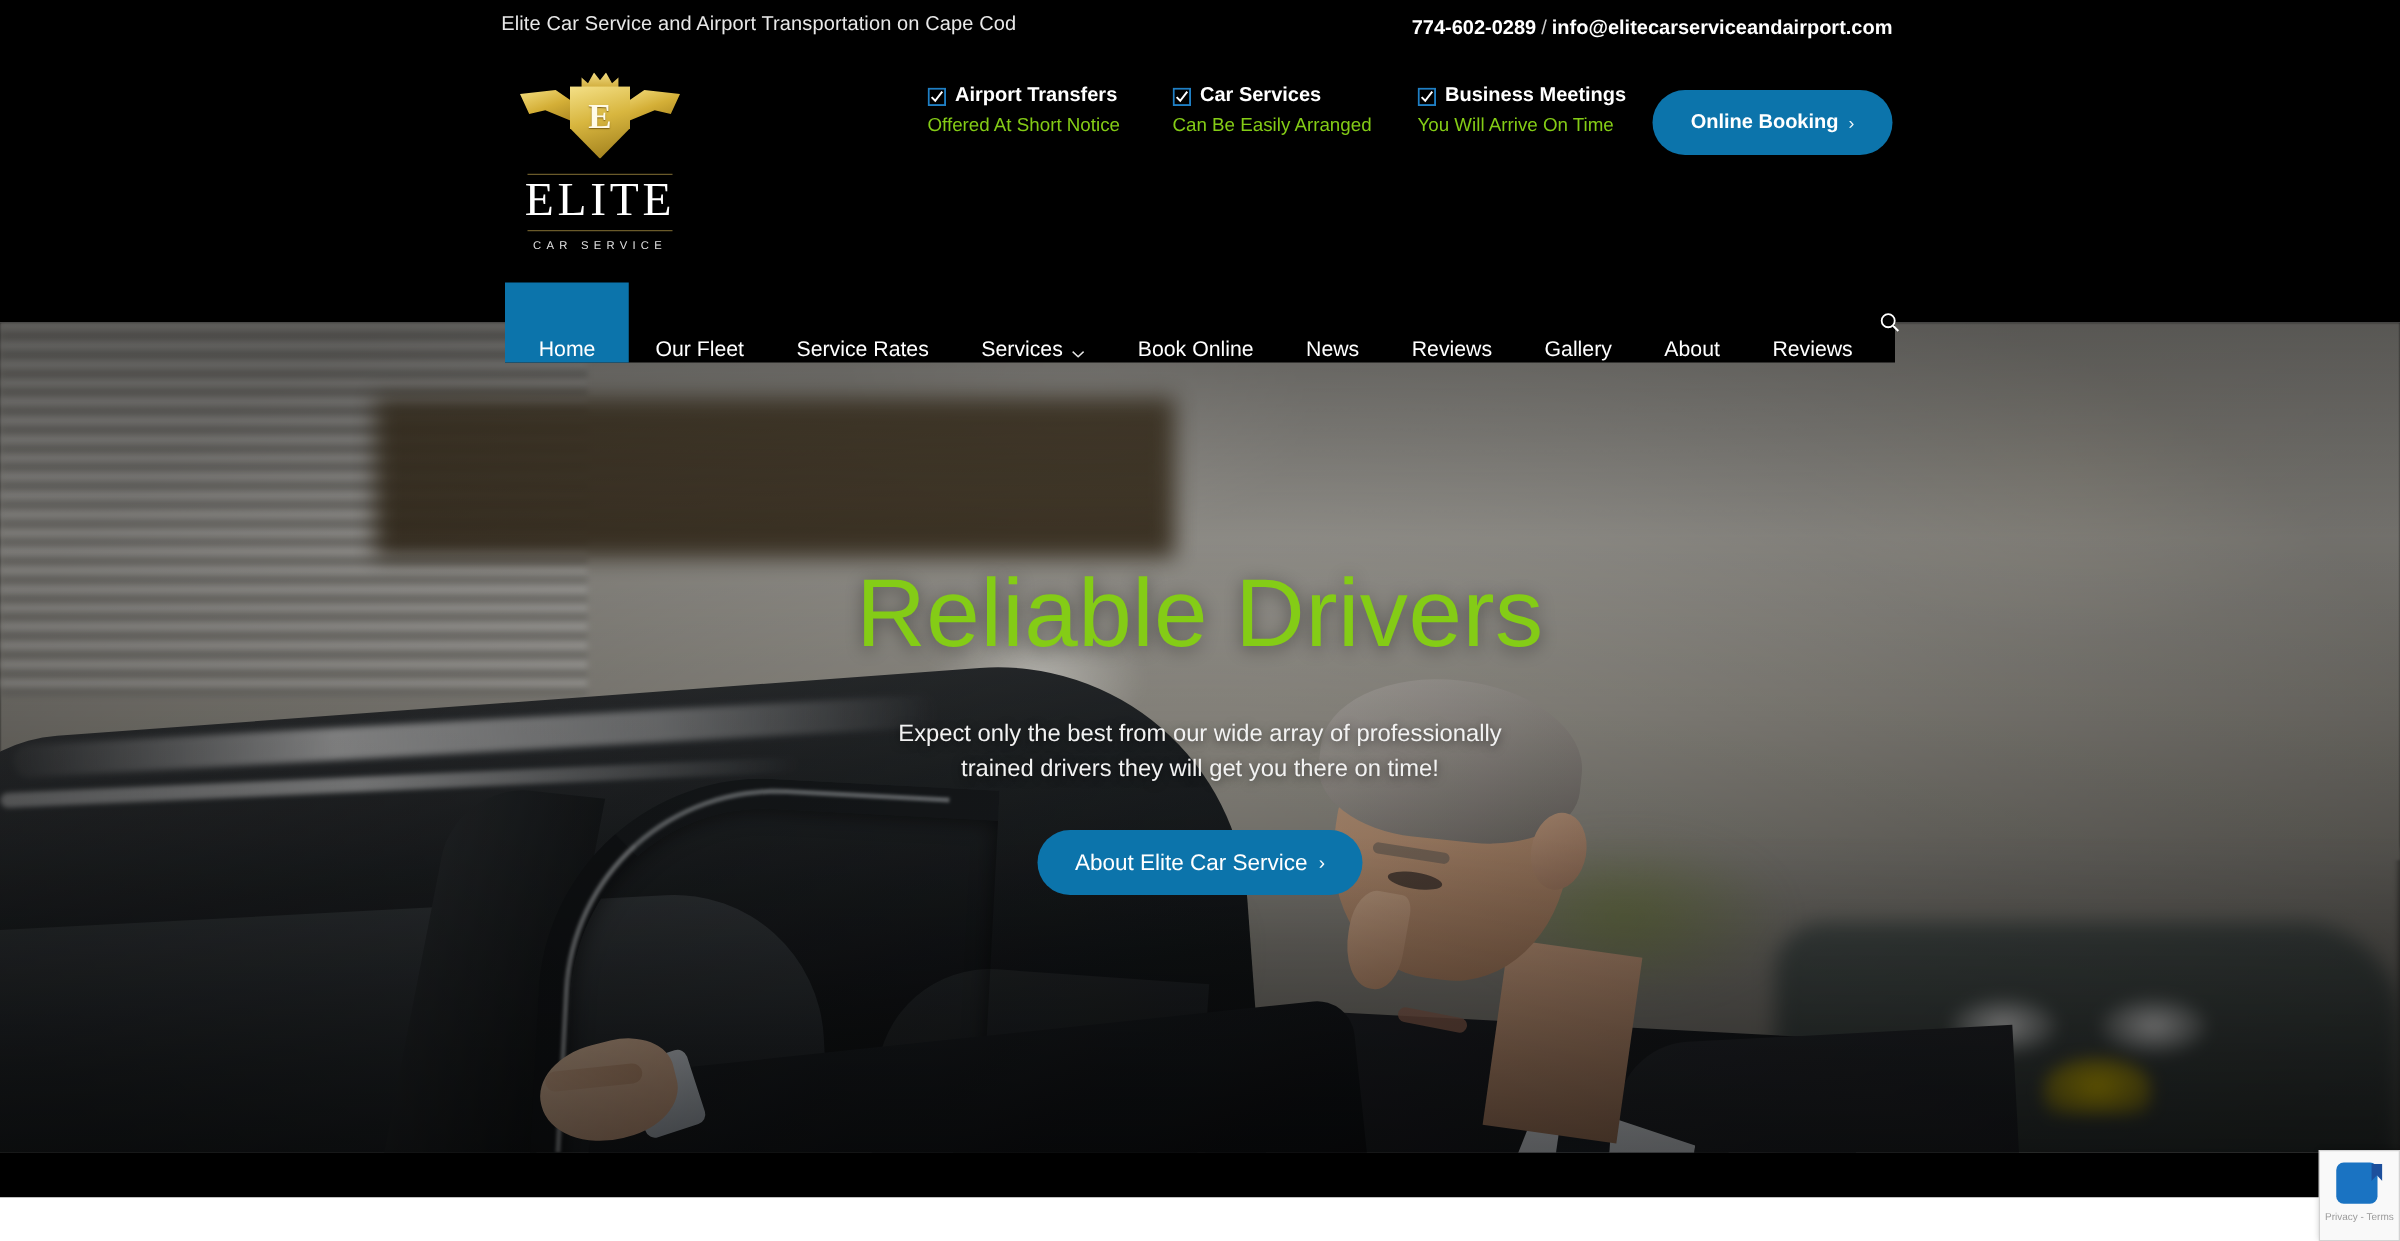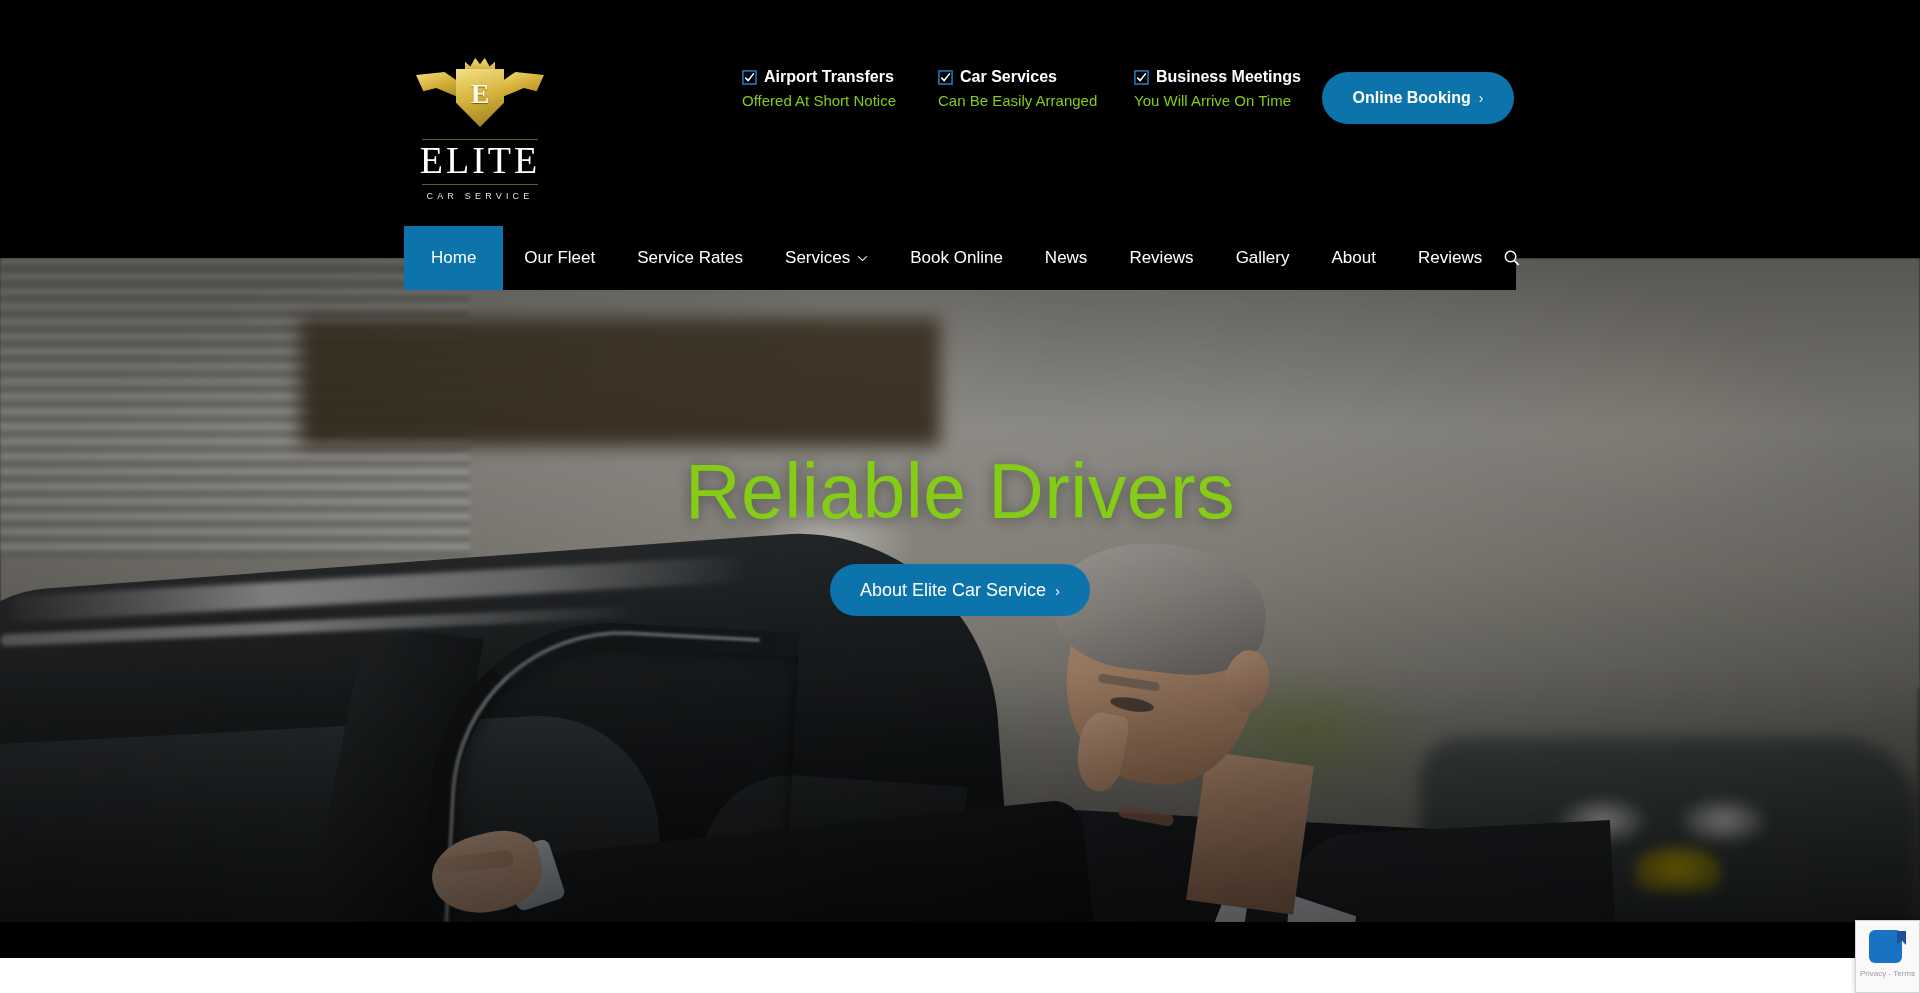--- a/index.html
+++ b/index.html
@@ -95,21 +95,21 @@
   }
   .booking-btn .chev { font-weight: normal; font-size: 14px; opacity: .95; }
 
   
   .navbar {
     position: absolute; left: 404px; top: 226px; height: 64px; width: 1112px;
     background: #000000; z-index: 45;
     display: flex; align-items: stretch;
   }
   .nav-item {
-    display: flex; align-items: center; justify-content: center;
+    display: flex; align-items: flex-end; justify-content: center;
     padding: 0 21px; height: 64px;
     font-size: 17px; color: #ffffff; white-space: nowrap; cursor: pointer;
     text-decoration: none;
   }
   .nav-item.active { background: #0c74ab; padding: 0 27px; }
   .nav-item .caret { font-size: 11px; margin-left: 7px; opacity: .9; }
   .nav-search {
     display: flex; align-items: center; justify-content: center;
     width: 56px; height: 64px; cursor: pointer;
   }
@@ -420,29 +420,36 @@
       <div class="man-arm"></div>
       <div class="man-cuff"></div>
       <div class="man-hand"></div>
       <div class="man-finger"></div>
 
       <div class="hero-vignette"></div>
     </div>
 
     <div class="hero-copy">
       <div class="hero-title">Reliable Drivers</div>
+      <div class="hero-sub">Expect only the best from our wide array of professionally trained drivers they will get you there on time!</div>
       <button class="hero-cta">
         <span>About Elite Car Service</span>
         <span class="chev">›</span>
       </button>
     </div>
   </div>
 
   <div class="header">
 
+    <div class="topbar">
+      <div class="tagline">Elite Car Service and Airport Transportation on Cape Cod</div>
+      <div class="contact">
+        <a href="#">774-602-0289</a><span class="sep">/</span><a href="#">info@elitecarserviceandairport.com</a>
+      </div>
+    </div>
 
     <a href="#" class="logo" style="text-decoration:none;">
       <div class="logo-mark">
         <div class="wing l"></div>
         <div class="wing r"></div>
         <div class="crown"></div>
         <div class="shield">
           <span class="shield-e">E</span>
         </div>
       </div>

